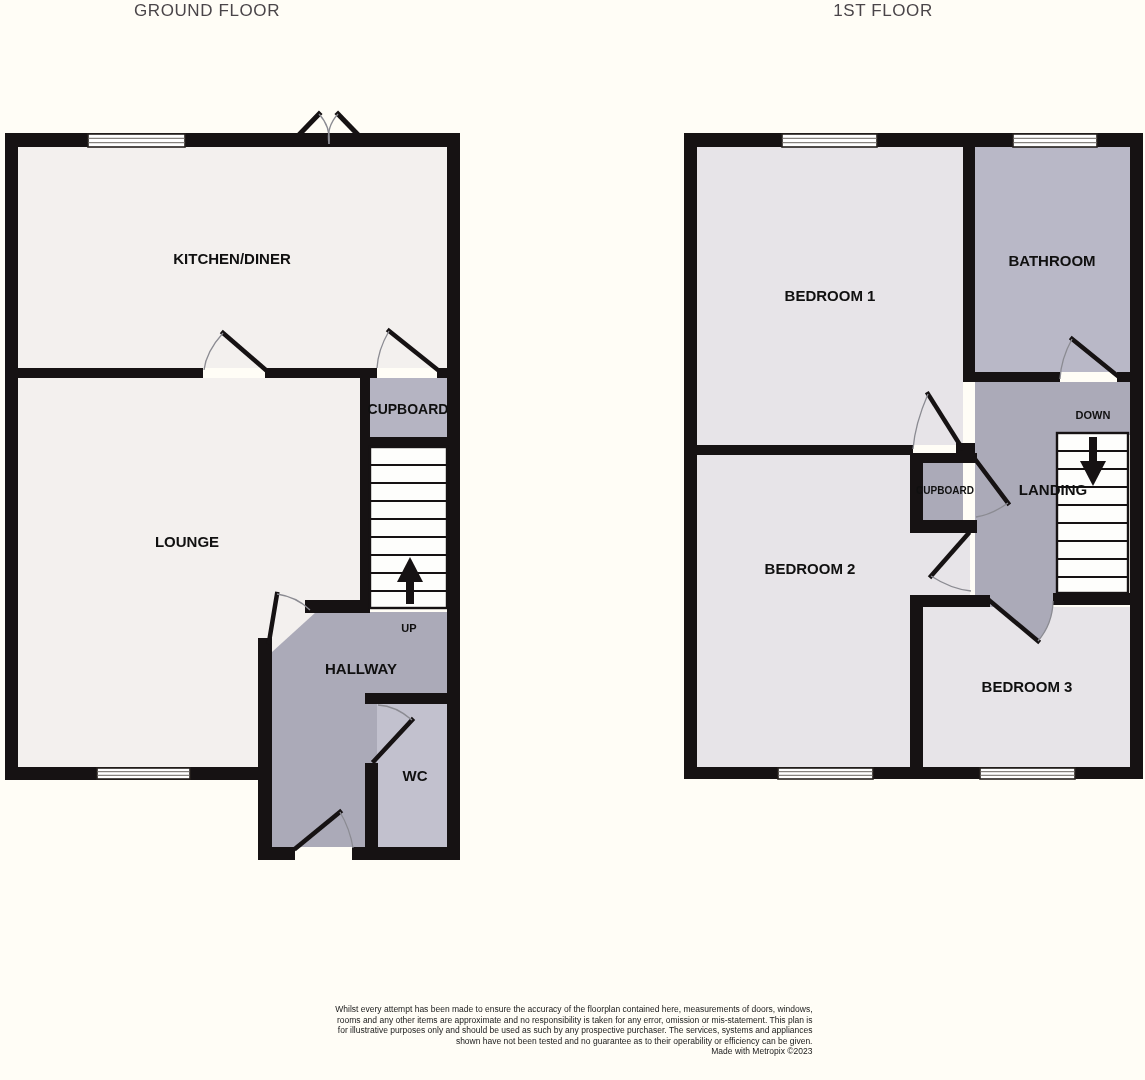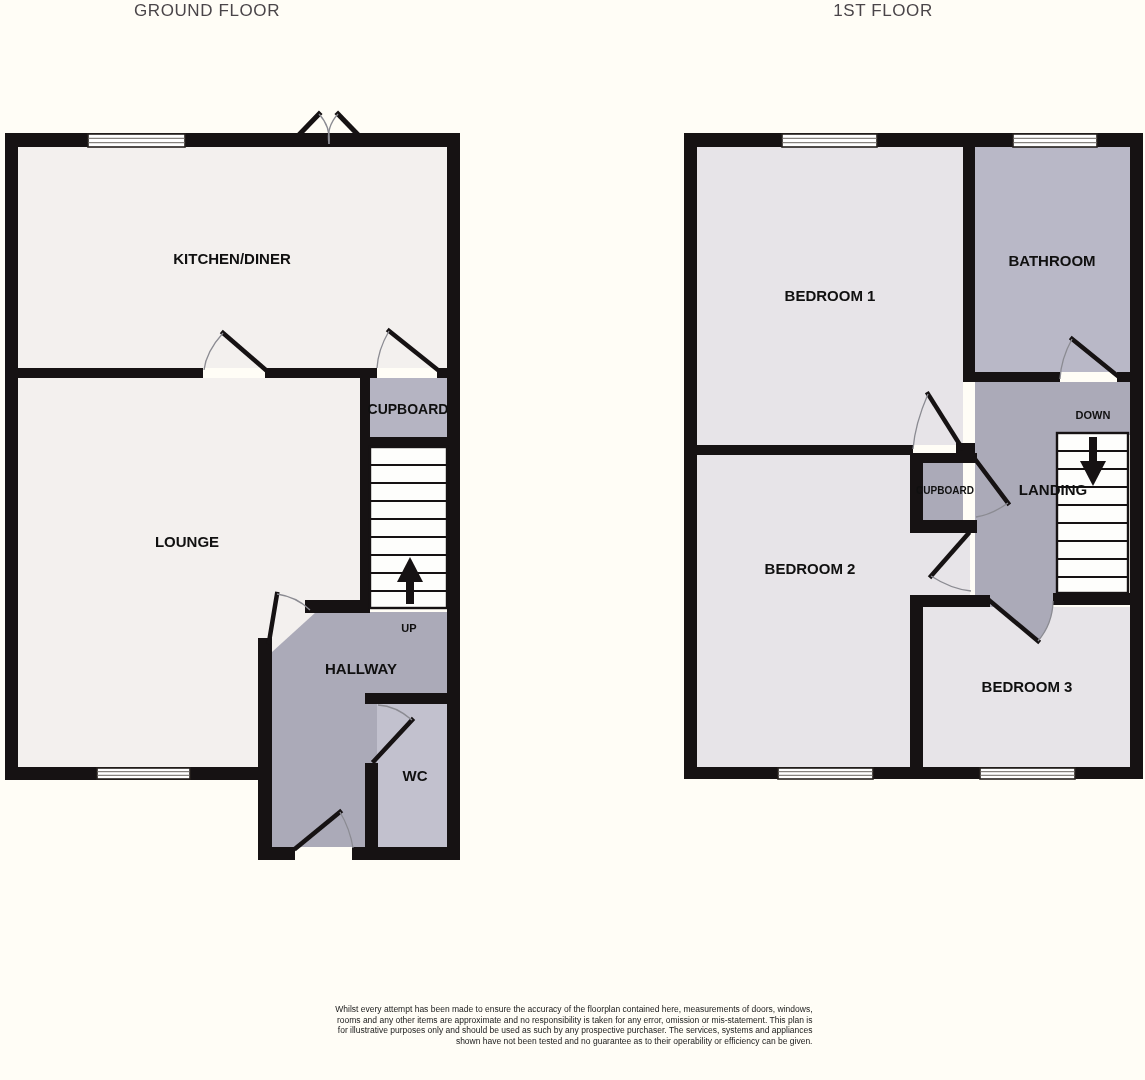--- a/index.html
+++ b/index.html
@@ -238,14 +238,15 @@
     <text class="lbl-sm" x="1093" y="419">DOWN</text>
     <text class="lbl-xs" x="945" y="494">CUPBOARD</text>
     <text class="lbl" x="1053" y="495">LANDING</text>
     <text class="lbl" x="810" y="574">BEDROOM 2</text>
     <text class="lbl" x="1027" y="692">BEDROOM 3</text>
   </g>
 </svg>
 
   <div class="footer">
     <p>Whilst every attempt has been made to ensure the accuracy of the floorplan contained here, measurements of doors, windows, rooms and any other items are approximate and no responsibility is taken for any error, omission or mis-statement. This plan is for illustrative purposes only and should be used as such by any prospective purchaser. The services, systems and appliances shown have not been tested and no guarantee as to their operability or efficiency can be given.</p>
+    <p>Made with Metropix ©2023</p>
   </div>
 </div>
 
 </body></html>

